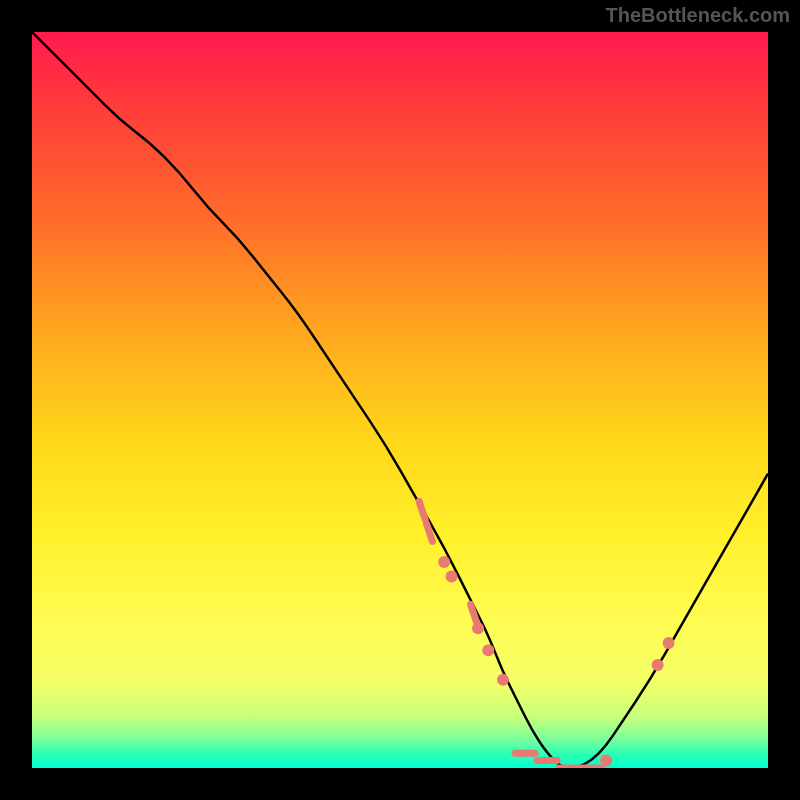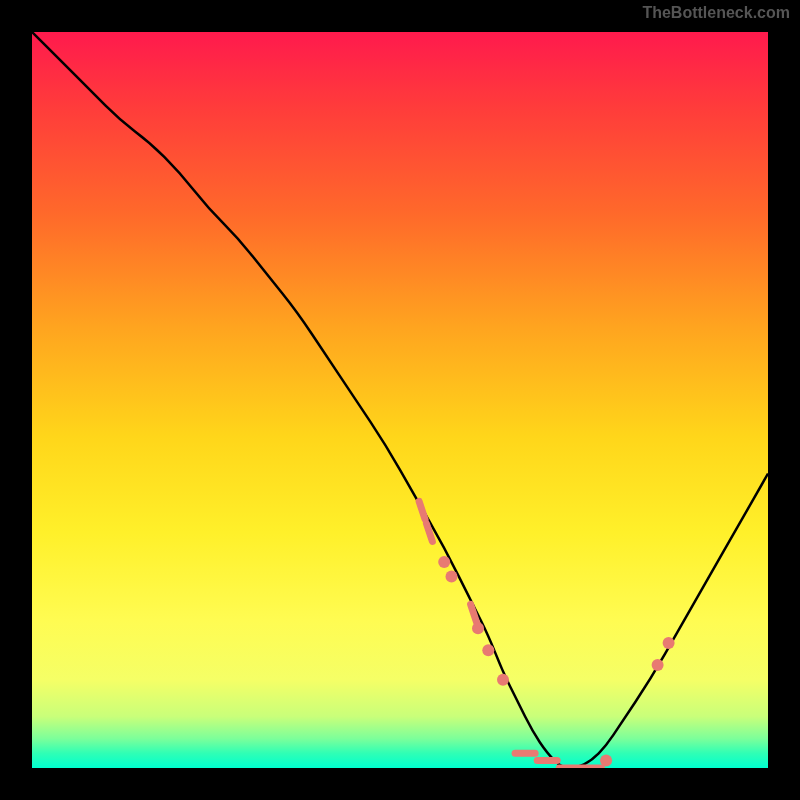--- a/index.html
+++ b/index.html
@@ -14,21 +14,21 @@
     position: relative;
     width: 800px;
     height: 800px;
     background: #000;
   }
   .watermark {
     position: absolute;
     top: 4px;
     right: 10px;
     font-family: Arial, Helvetica, sans-serif;
-    font-size: 16px;
+    font-size: 20px;
     font-weight: bold;
     color: #555;
     z-index: 10;
   }
   .plot-area {
     position: absolute;
     left: 32px;
     top: 32px;
     width: 736px;
     height: 736px;

